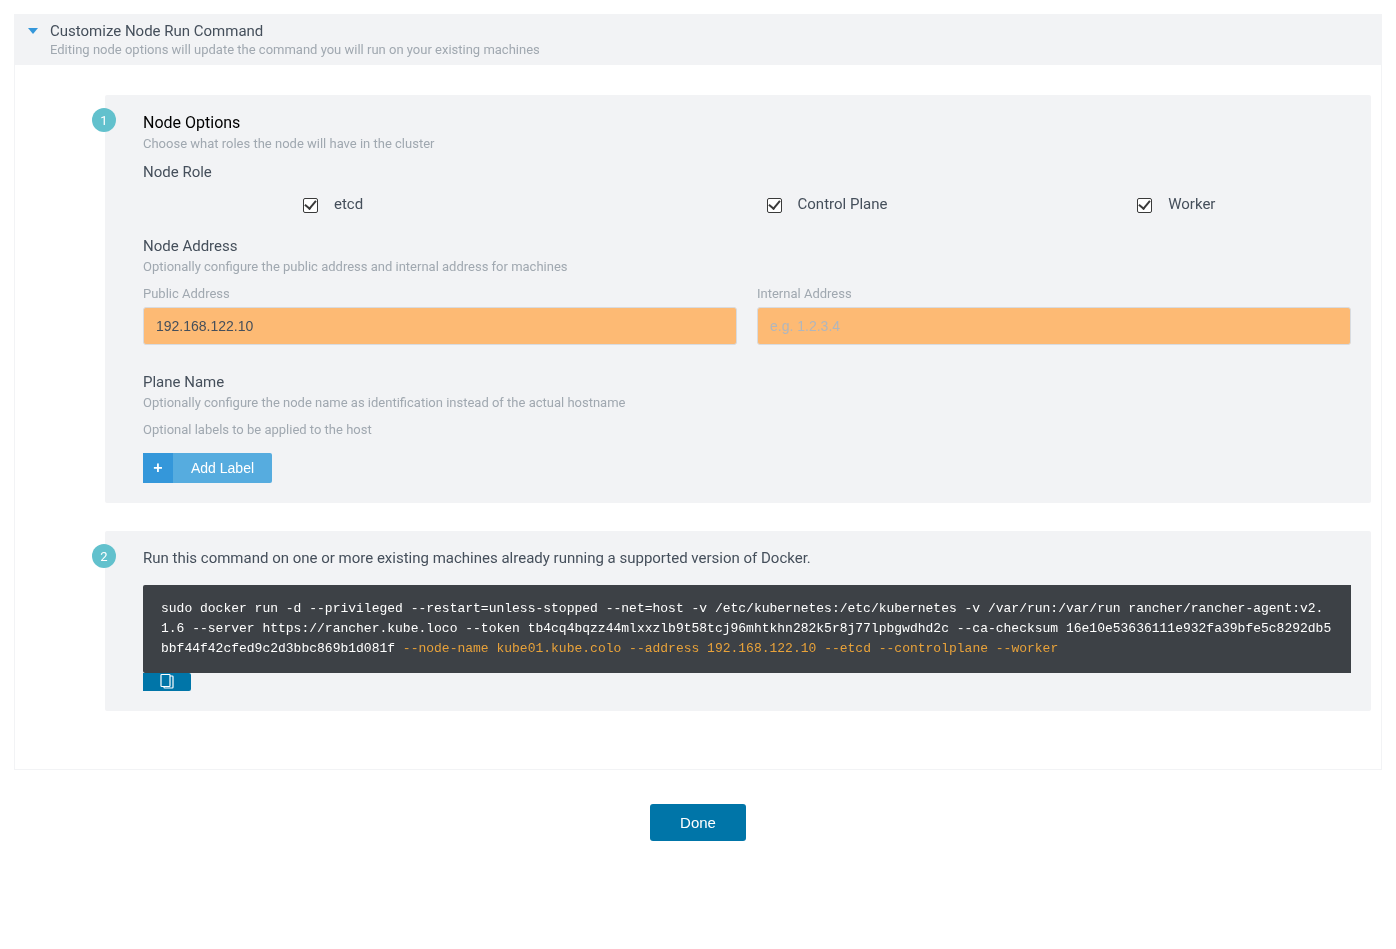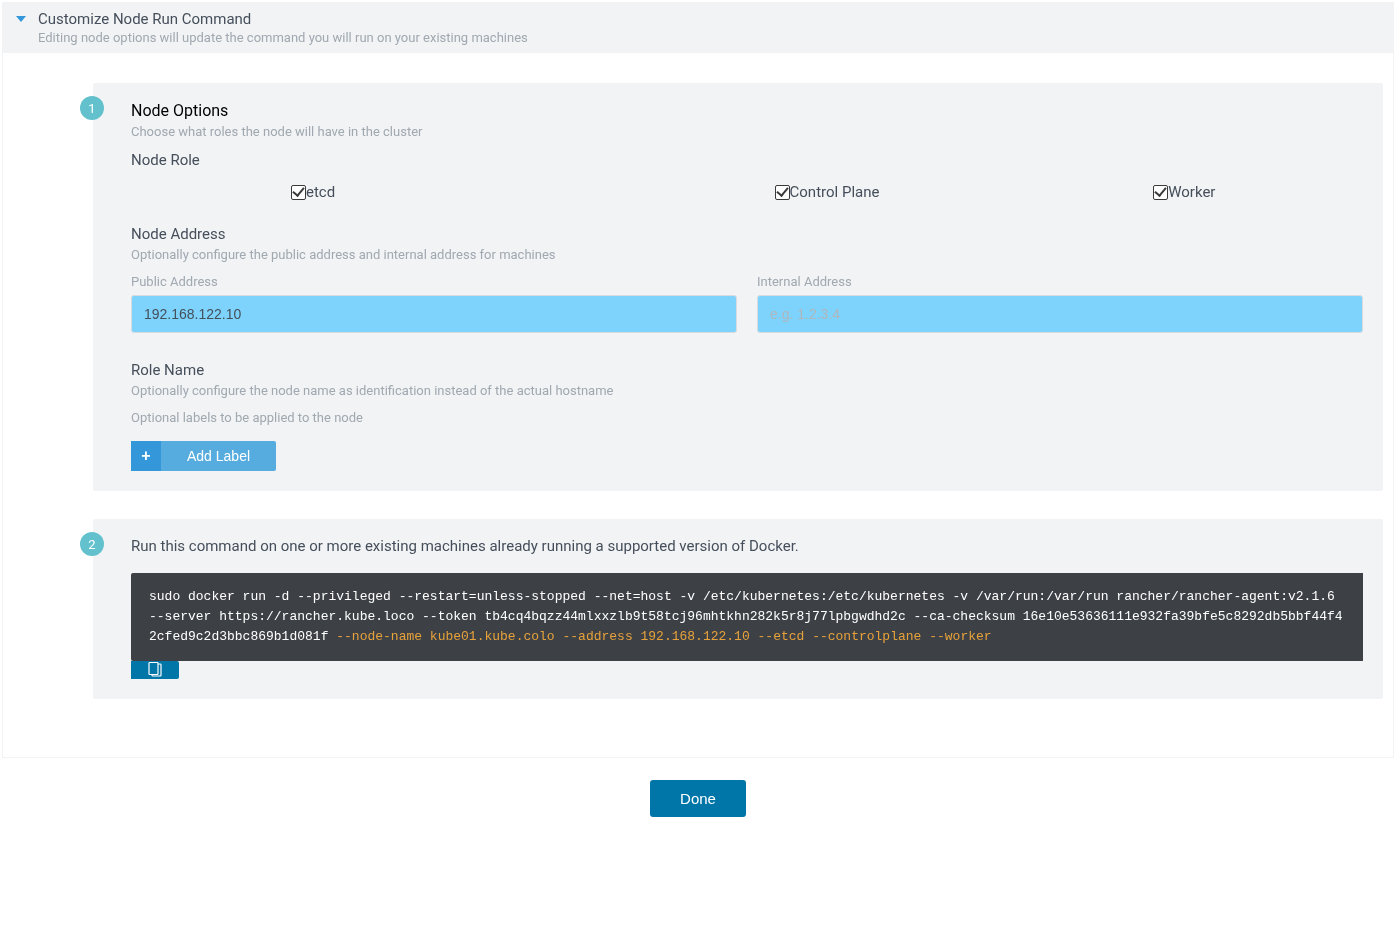--- a/index.html
+++ b/index.html
@@ -7,21 +7,21 @@
       margin: 0;
       padding: 0;
     }
     body {
       font-family: -apple-system, BlinkMacSystemFont, "Segoe UI", Roboto, Helvetica, Arial, sans-serif;
       background: #ffffff;
       color: #454f5b;
       font-size: 14px;
     }
     .main-panel {
-      margin: 2px;
+      margin: 14px;
       border-radius: 2px;
     }
     .panel-header {
       background: #f2f3f5;
       padding: 8px 16px 8px 36px;
       position: relative;
     }
     .panel-header .collapse-icon {
       position: absolute;
       left: 14px;
@@ -95,22 +95,22 @@
       display: flex;
       align-items: center;
       justify-content: center;
     }
     .checkbox-col.first {
       justify-content: flex-start;
       padding-left: 160px;
     }
     .checkbox-wrap {
       display: inline-flex;
-      align-items: center;
-      gap: 0;
+      align-items: flex-end;
+      gap: 16px;
       cursor: pointer;
     }
     .checkbox-box {
       width: 15px;
       height: 15px;
       border: 1.5px solid #3a3a3a;
       border-radius: 2px;
       background: #ffffff;
       position: relative;
       flex-shrink: 0;
@@ -145,21 +145,21 @@
       display: block;
     }
     .text-input {
       width: 100%;
       height: 38px;
       border: 1px solid #d8dbe0;
       border-radius: 3px;
       padding: 0 12px;
       font-size: 14px;
       color: #454f5b;
-      background: #7dd3fc;
+      background: #fdba74;
     }
     .text-input::placeholder {
       color: #b0b6bd;
     }
     .half-input {
       width: calc(50% - 10px);
     }
     .add-label-btn {
       display: inline-flex;
       align-items: center;
@@ -177,21 +177,21 @@
       background: #3497da;
       width: 30px;
       height: 30px;
       display: flex;
       align-items: center;
       justify-content: center;
       font-size: 16px;
       font-weight: bold;
     }
     .add-label-btn .btn-text {
-      padding: 0 26px;
+      padding: 0 18px;
     }
     .section-2-title {
       font-size: 15px;
       color: #454f5b;
       margin-bottom: 18px;
     }
     .code-wrap {
       display: flex;
       align-items: flex-start;
       flex-direction: column;
@@ -285,24 +285,24 @@
         <div class="field-col">
           <span class="field-label">Public Address</span>
           <input type="text" class="text-input" value="192.168.122.10" style="">
         </div>
         <div class="field-col">
           <span class="field-label">Internal Address</span>
           <input type="text" class="text-input" placeholder="e.g. 1.2.3.4" style="">
         </div>
       </div>
 
-      <div class="subsection-title" style="margin-top:28px;">Role Name</div>
+      <div class="subsection-title" style="margin-top:28px;">Plane Name</div>
       <div class="section-subtitle">Optionally configure the node name as identification instead of the actual hostname</div>
 
-      <div class="section-subtitle">Optional labels to be applied to the node</div>
+      <div class="section-subtitle">Optional labels to be applied to the host</div>
       <button class="add-label-btn">
         <span class="plus-box">+</span>
         <span class="btn-text">Add Label</span>
       </button>
     </div>
 
     <div class="section">
       <div class="section-badge">2</div>
       <div class="section-2-title">Run this command on one or more existing machines already running a supported version of Docker.</div>
 

